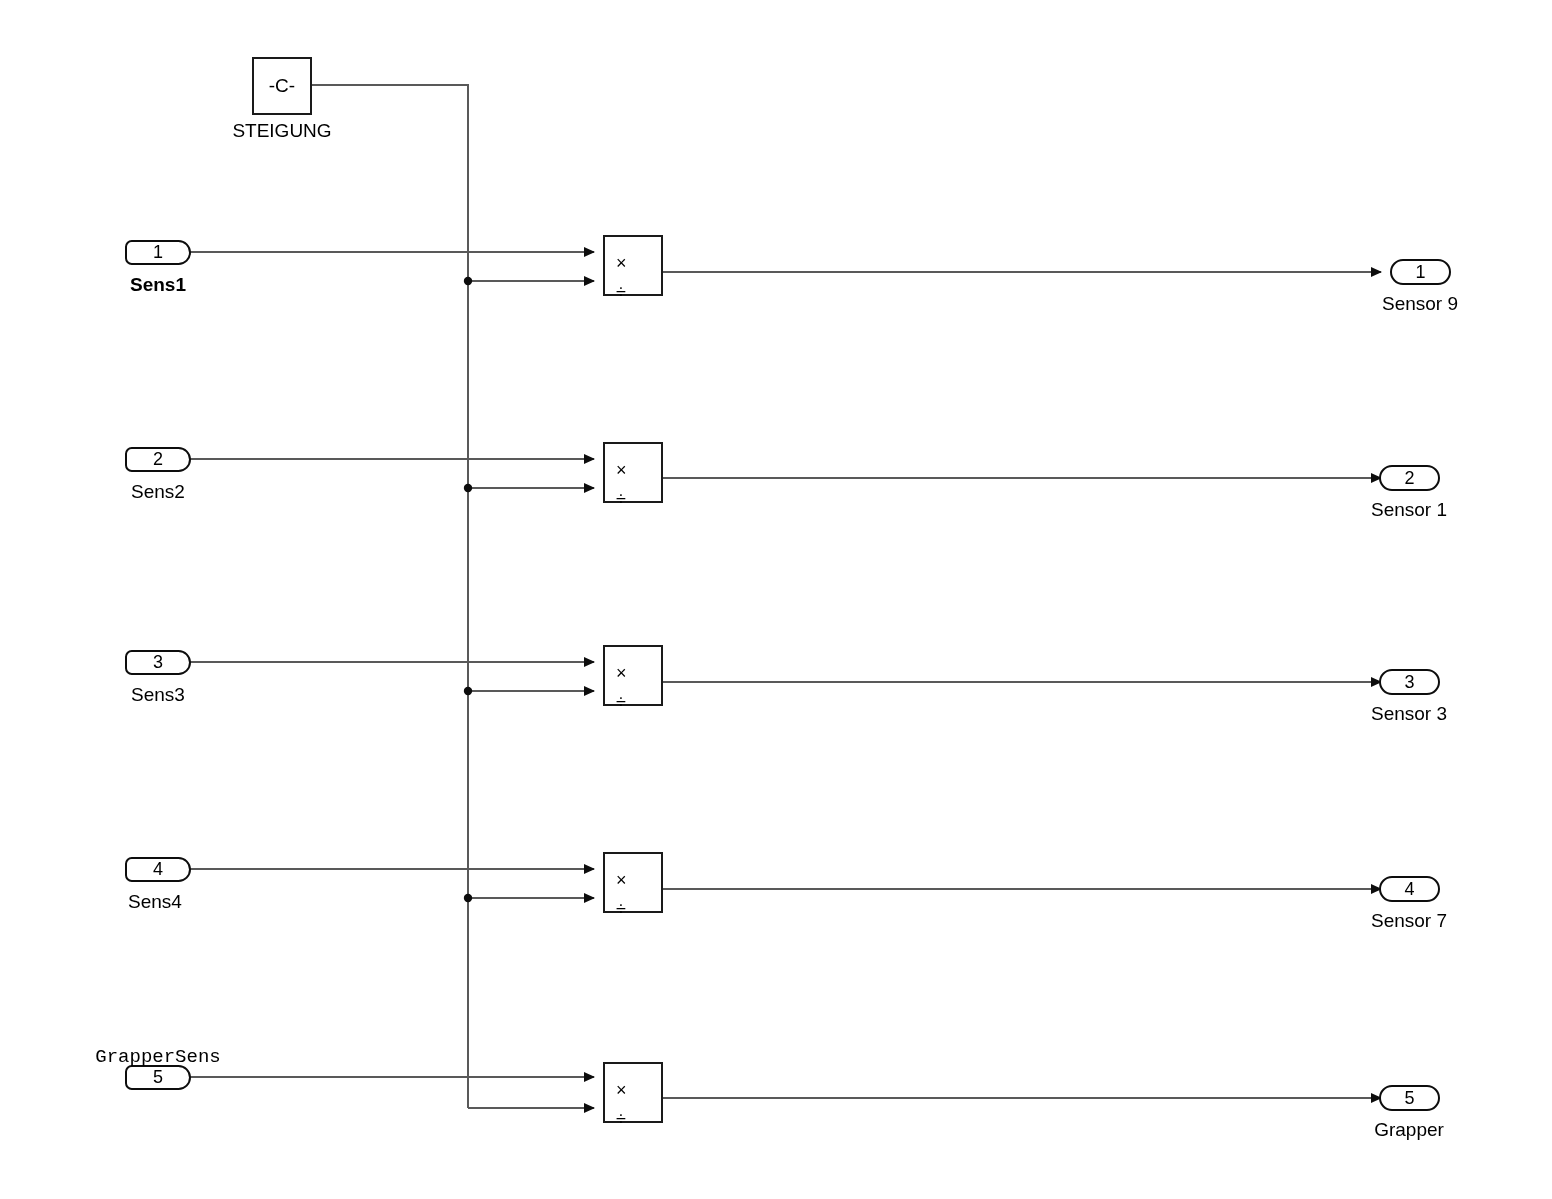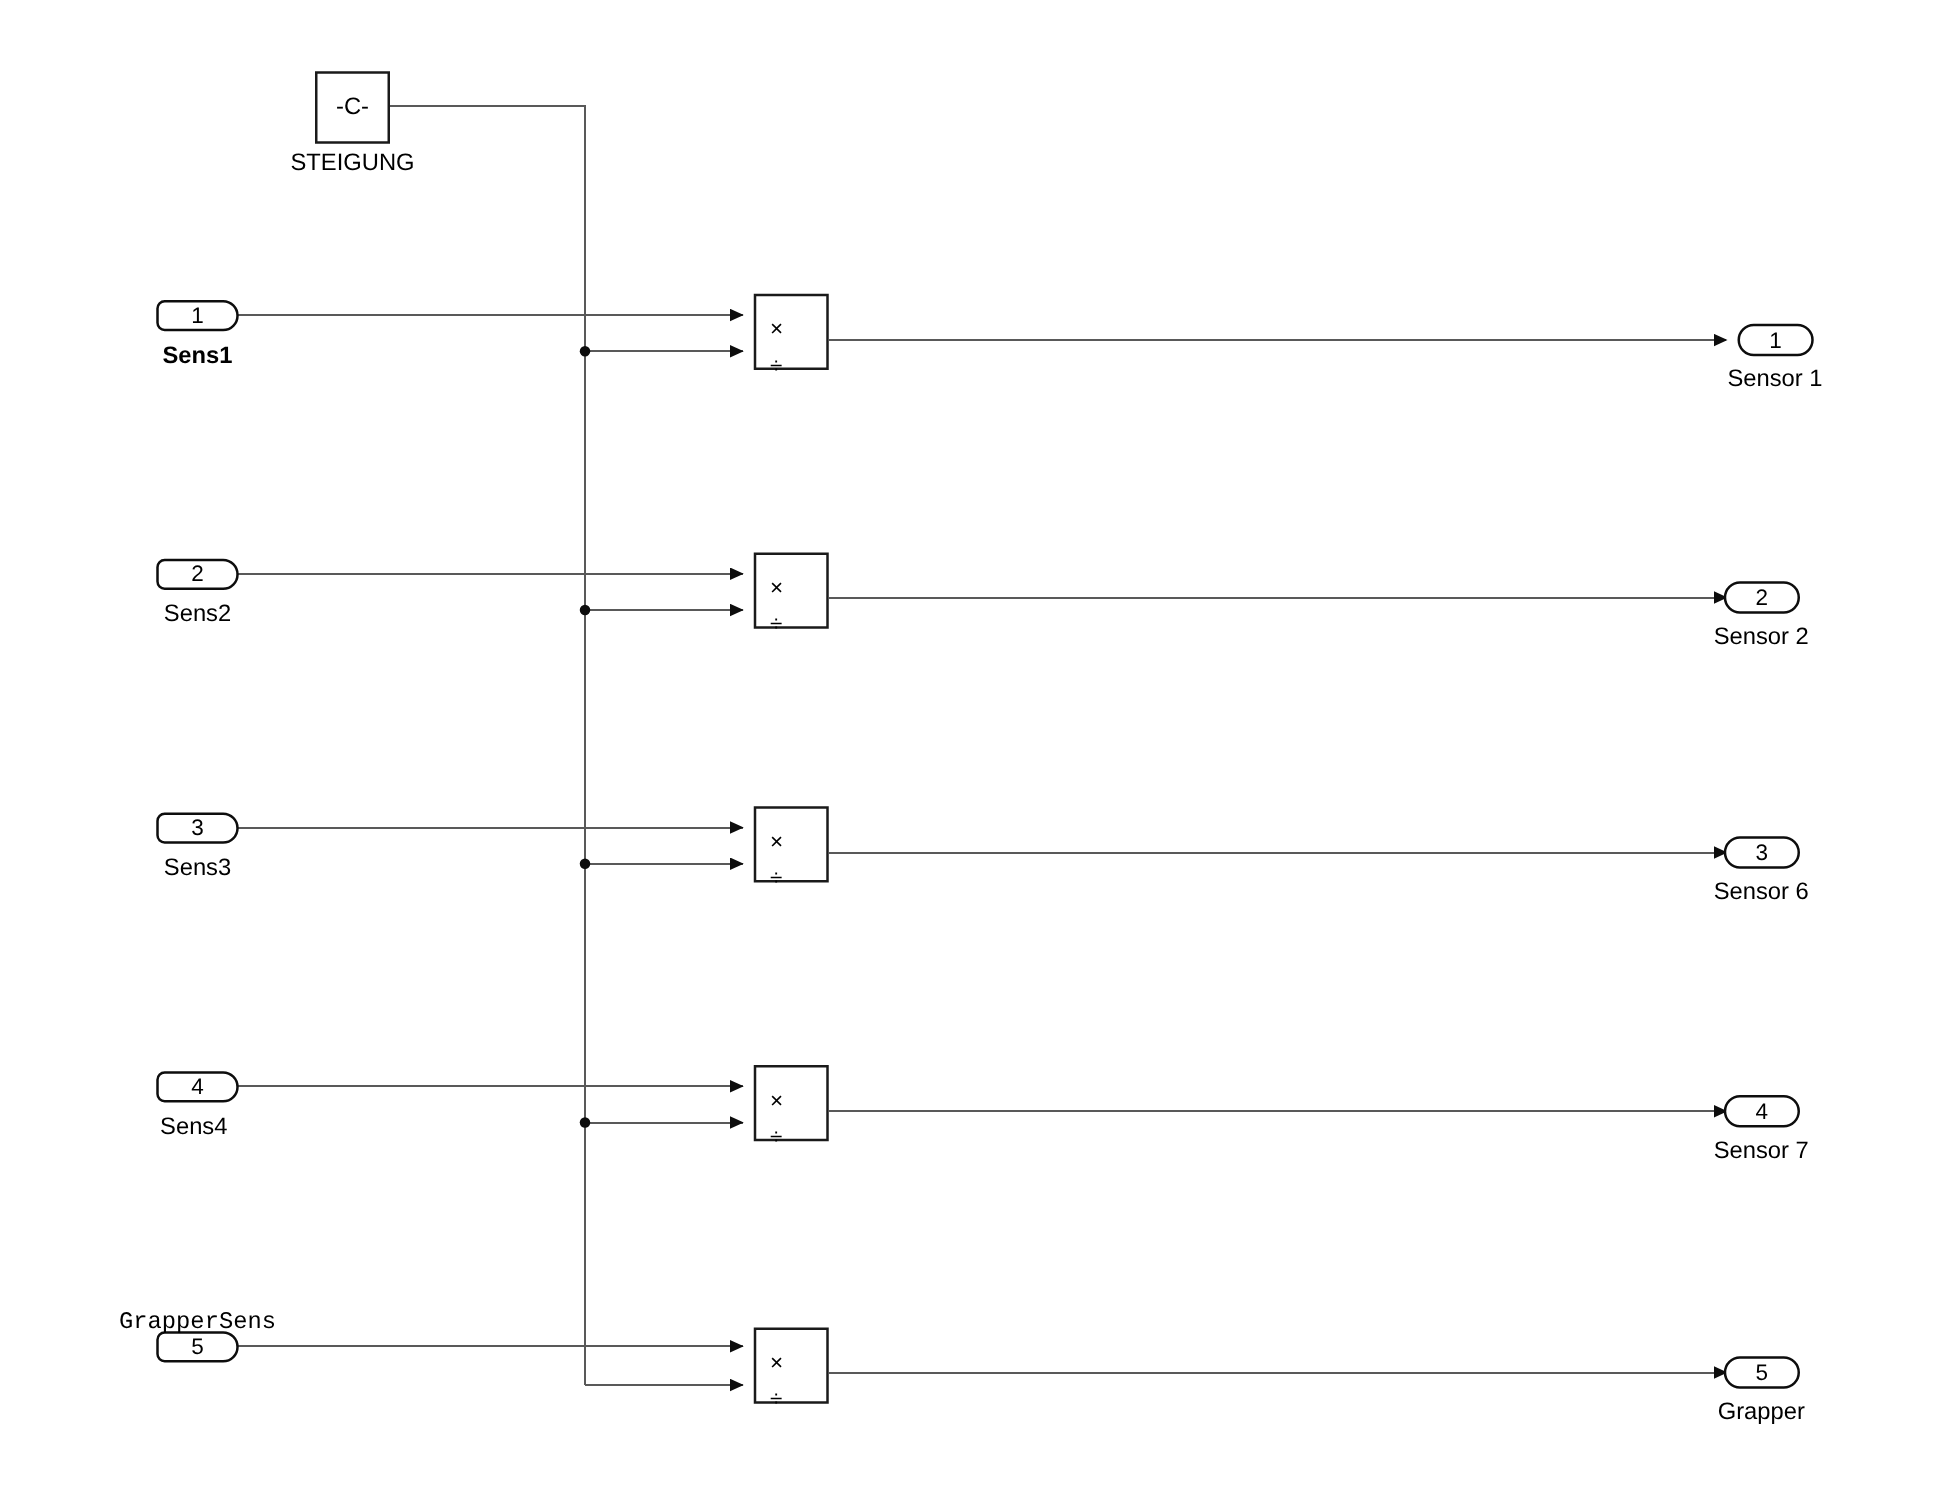--- a/index.html
+++ b/index.html
@@ -136,51 +136,51 @@
   <div class="blklabel center" style="left:158px; top:274px;font-weight:bold;">Sens1</div>
 
   <div class="blk prod-blk" style="left:603px; top:235px; width:60px; height:61px;">
     <span class="prod-op mul">×</span>
     <span class="prod-op div">÷</span>
   </div>
 
   <div class="port outport" style="left:1390px; top:259px; width:61px; height:26px;">
     <span>1</span>
   </div>
-  <div class="blklabel center" style="left:1420px; top:293px;">Sensor 1</div>
+  <div class="blklabel center" style="left:1420px; top:293px;">Sensor 9</div>
 
   <div class="port inport" style="left:125px; top:447px; width:66px; height:25px;">
     <span>2</span>
   </div>
   <div class="blklabel center" style="left:158px; top:481px;">Sens2</div>
 
   <div class="blk prod-blk" style="left:603px; top:442px; width:60px; height:61px;">
     <span class="prod-op mul">×</span>
     <span class="prod-op div">÷</span>
   </div>
 
   <div class="port outport" style="left:1379px; top:465px; width:61px; height:26px;">
     <span>2</span>
   </div>
-  <div class="blklabel center" style="left:1409px; top:499px;">Sensor 2</div>
+  <div class="blklabel center" style="left:1409px; top:499px;">Sensor 1</div>
 
   <div class="port inport" style="left:125px; top:650px; width:66px; height:25px;">
     <span>3</span>
   </div>
   <div class="blklabel center" style="left:158px; top:684px;">Sens3</div>
 
   <div class="blk prod-blk" style="left:603px; top:645px; width:60px; height:61px;">
     <span class="prod-op mul">×</span>
     <span class="prod-op div">÷</span>
   </div>
 
   <div class="port outport" style="left:1379px; top:669px; width:61px; height:26px;">
     <span>3</span>
   </div>
-  <div class="blklabel center" style="left:1409px; top:703px;">Sensor 6</div>
+  <div class="blklabel center" style="left:1409px; top:703px;">Sensor 3</div>
 
   <div class="port inport" style="left:125px; top:857px; width:66px; height:25px;">
     <span>4</span>
   </div>
   <div class="blklabel center" style="left:155px; top:891px;">Sens4</div>
 
   <div class="blk prod-blk" style="left:603px; top:852px; width:60px; height:61px;">
     <span class="prod-op mul">×</span>
     <span class="prod-op div">÷</span>
   </div>

